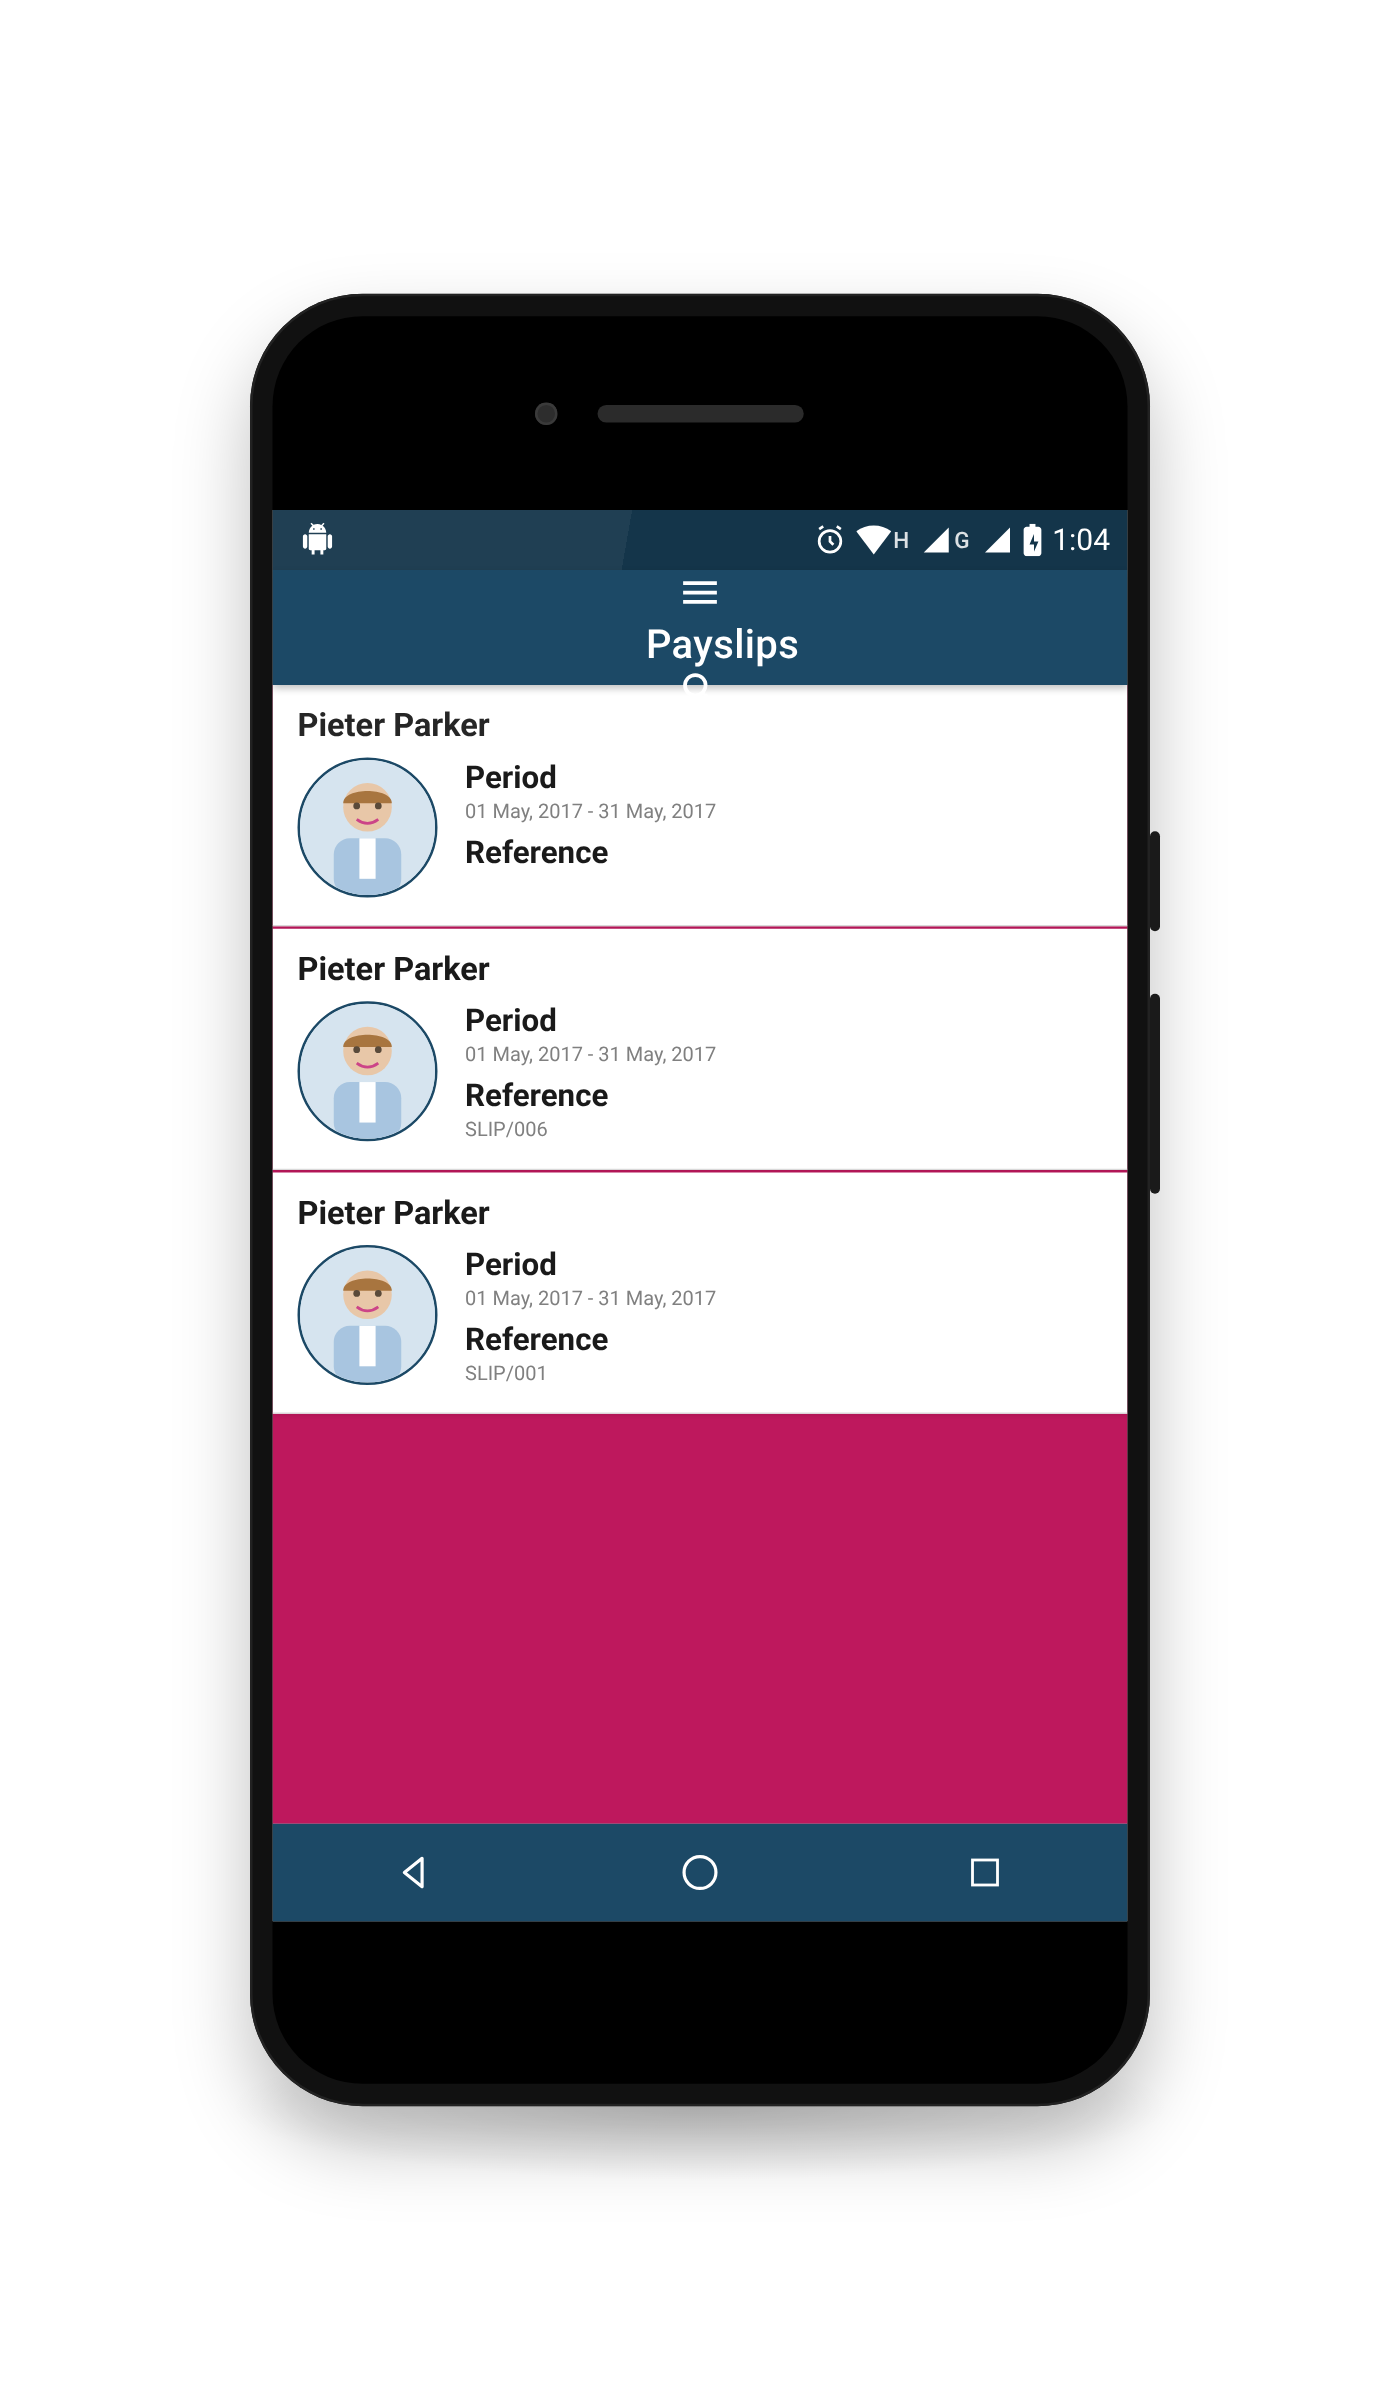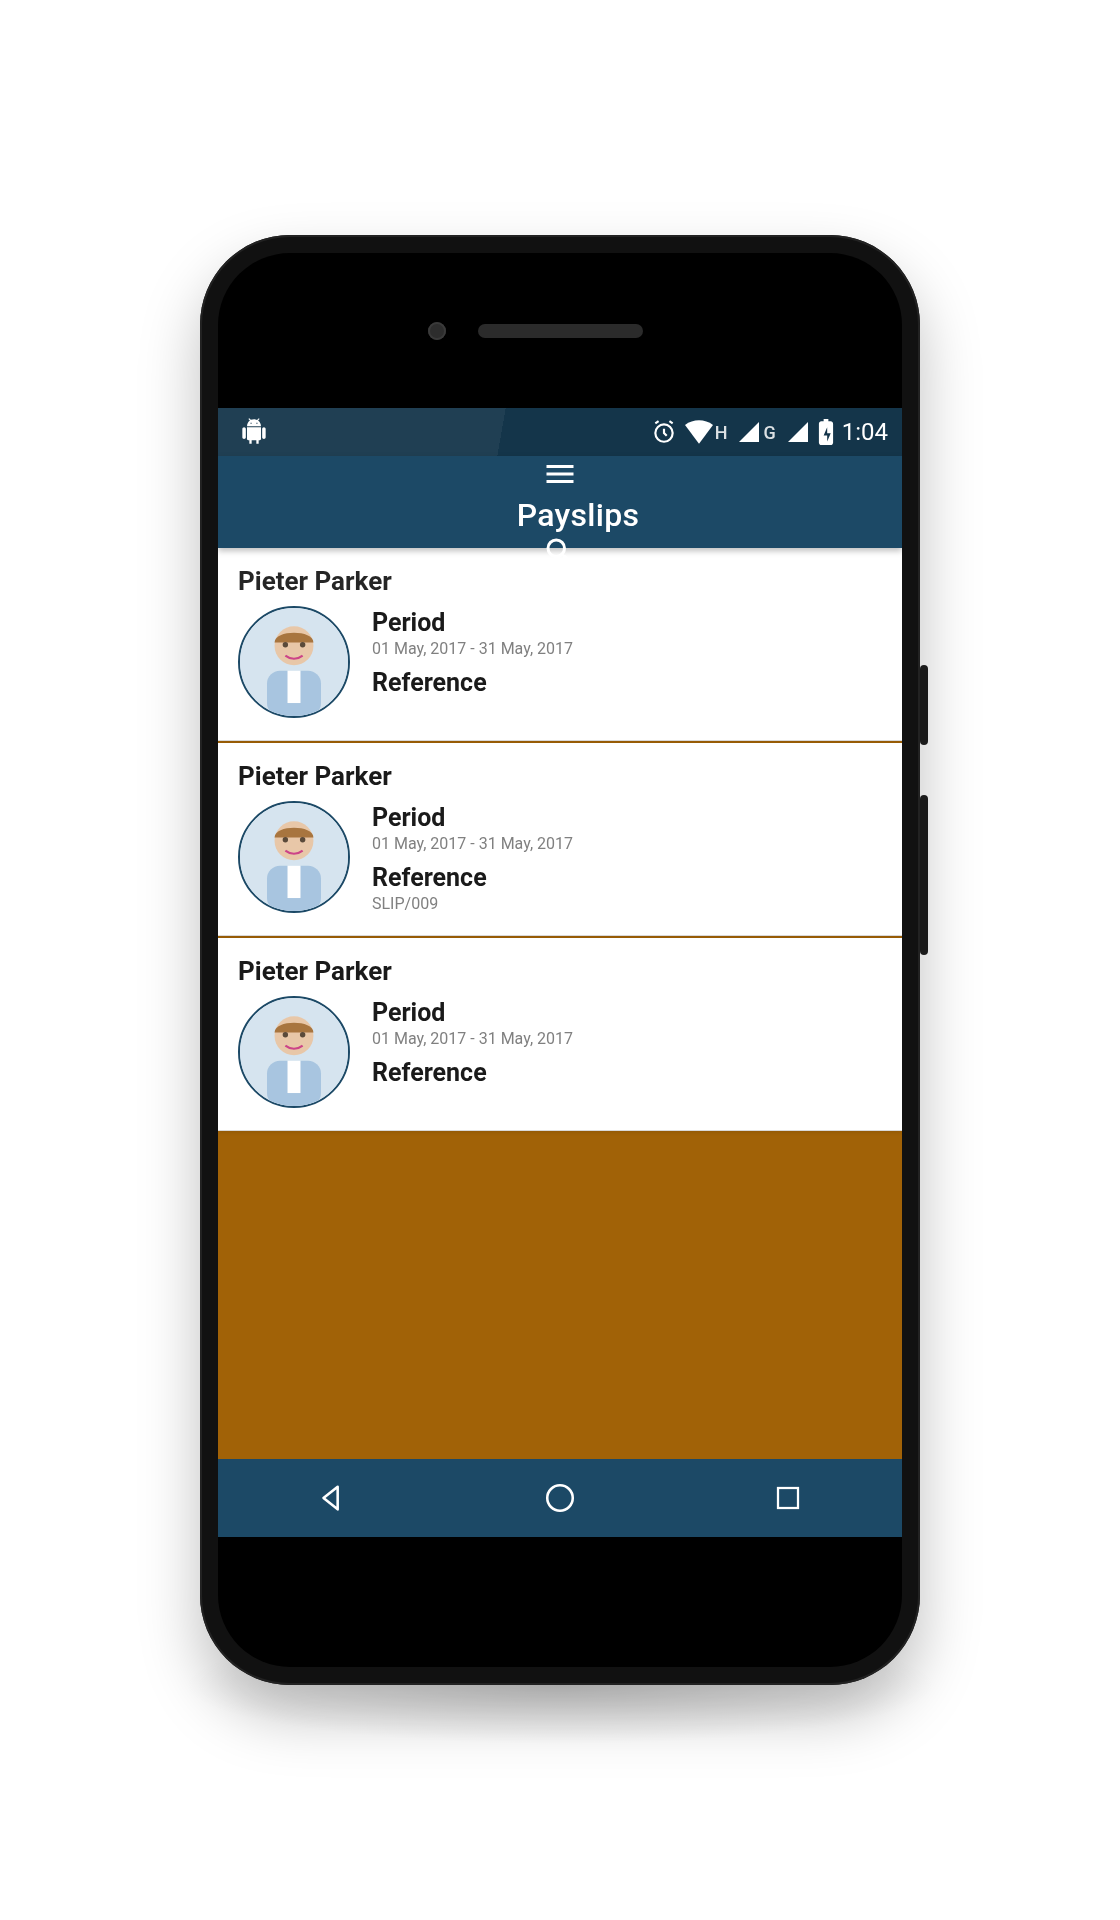--- a/index.html
+++ b/index.html
@@ -88,21 +88,21 @@
     color:#fff;
     display:flex;align-items:center;
     padding:0 20px;
     box-shadow:0 3px 6px rgba(0,0,0,.25);
     position:relative;z-index:2;flex-direction:column;
   }
   .title{font-size:32px;font-weight:500;margin-left:36px;letter-spacing:.3px;}
   .appbar .grow{flex:1;}
 
   
-  .list{flex:1;background:#a16207;overflow:hidden;}
+  .list{flex:1;background:#be185d;overflow:hidden;}
   .card{
     background:#fff;
     border-bottom:1px solid #d9d9d9;
     padding:18px 20px 22px;
     box-shadow:0 2px 3px rgba(0,0,0,.08);
     margin-bottom:2px;
   }
   .card-name{font-size:26px;font-weight:700;color:#1a1a1a;margin-bottom:10px;}
   .card-row{display:flex;align-items:flex-start;gap:22px;}
   .avatar{
@@ -234,21 +234,21 @@
                   <rect x="44" y="58" width="12" height="30" fill="#fff"></rect>
                   <circle cx="42" cy="34" r="2.5" fill="#5a4a3a"></circle>
                   <circle cx="58" cy="34" r="2.5" fill="#5a4a3a"></circle>
                   <path d="M42 44q8 6 16 0" stroke="#c48" stroke-width="2" fill="none"></path>
                 </svg>
             </div>
             <div class="meta">
               <div class="lbl">Period</div>
               <div class="val">01 May, 2017 - 31 May, 2017</div>
               <div class="lbl">Reference</div>
-              <div class="val" style="margin-bottom:0">SLIP/009</div>
+              <div class="val" style="margin-bottom:0">SLIP/006</div>
             </div>
           </div>
         </div>
 
         <div class="card int">
           <div class="card-name">Pieter Parker</div>
           <div class="card-row">
             <div class="avatar">
               <svg viewBox="0 0 100 100">
                   <rect width="100" height="100" fill="#d6e4ef"></rect>
@@ -258,20 +258,21 @@
                   <rect x="44" y="58" width="12" height="30" fill="#fff"></rect>
                   <circle cx="42" cy="34" r="2.5" fill="#5a4a3a"></circle>
                   <circle cx="58" cy="34" r="2.5" fill="#5a4a3a"></circle>
                   <path d="M42 44q8 6 16 0" stroke="#c48" stroke-width="2" fill="none"></path>
                 </svg>
             </div>
             <div class="meta">
               <div class="lbl">Period</div>
               <div class="val">01 May, 2017 - 31 May, 2017</div>
               <div class="lbl">Reference</div>
+              <div class="val" style="margin-bottom:0">SLIP/001</div>
             </div>
           </div>
         </div>
 
       </div>
 
       <div class="navbar">
         <div class="nbtn int">
           <svg width="34" height="34" viewBox="0 0 24 24">
               <path fill="none" stroke="#fff" stroke-width="1.8" d="M16 4 6 12l10 8z" stroke-linejoin="round"></path>

